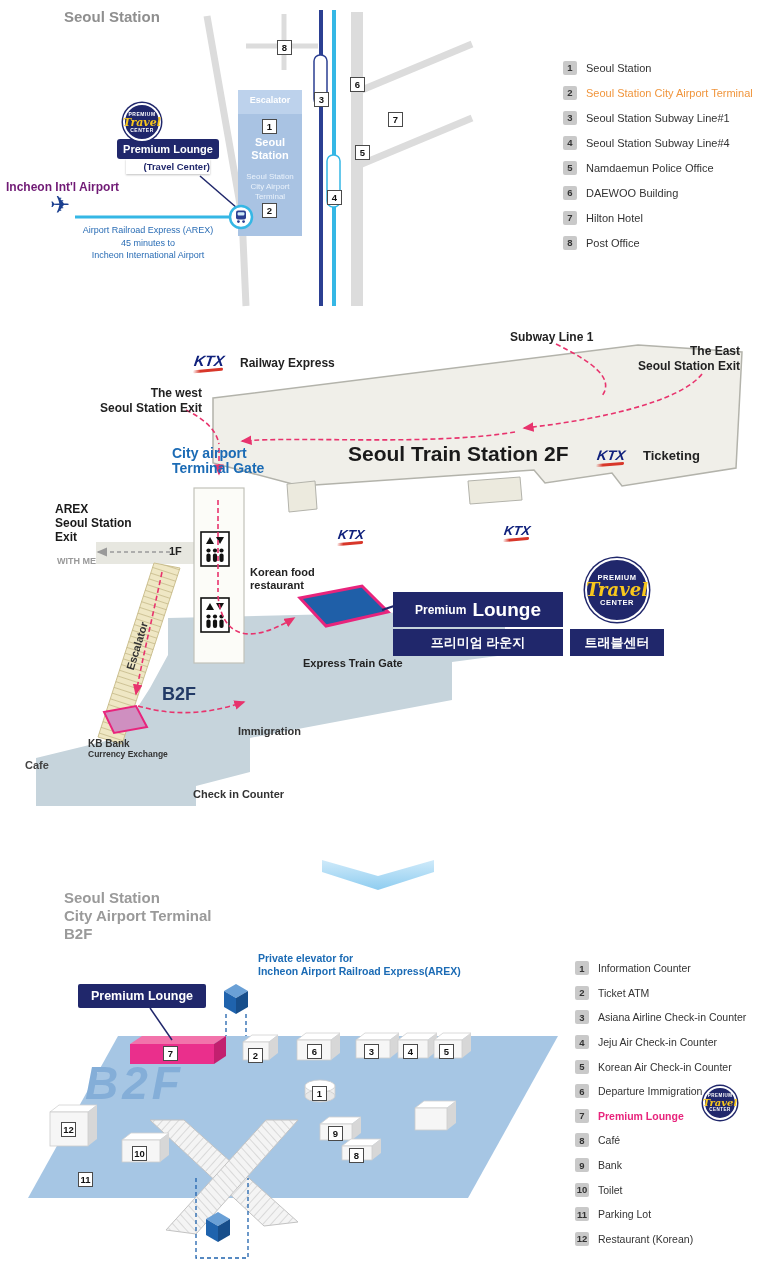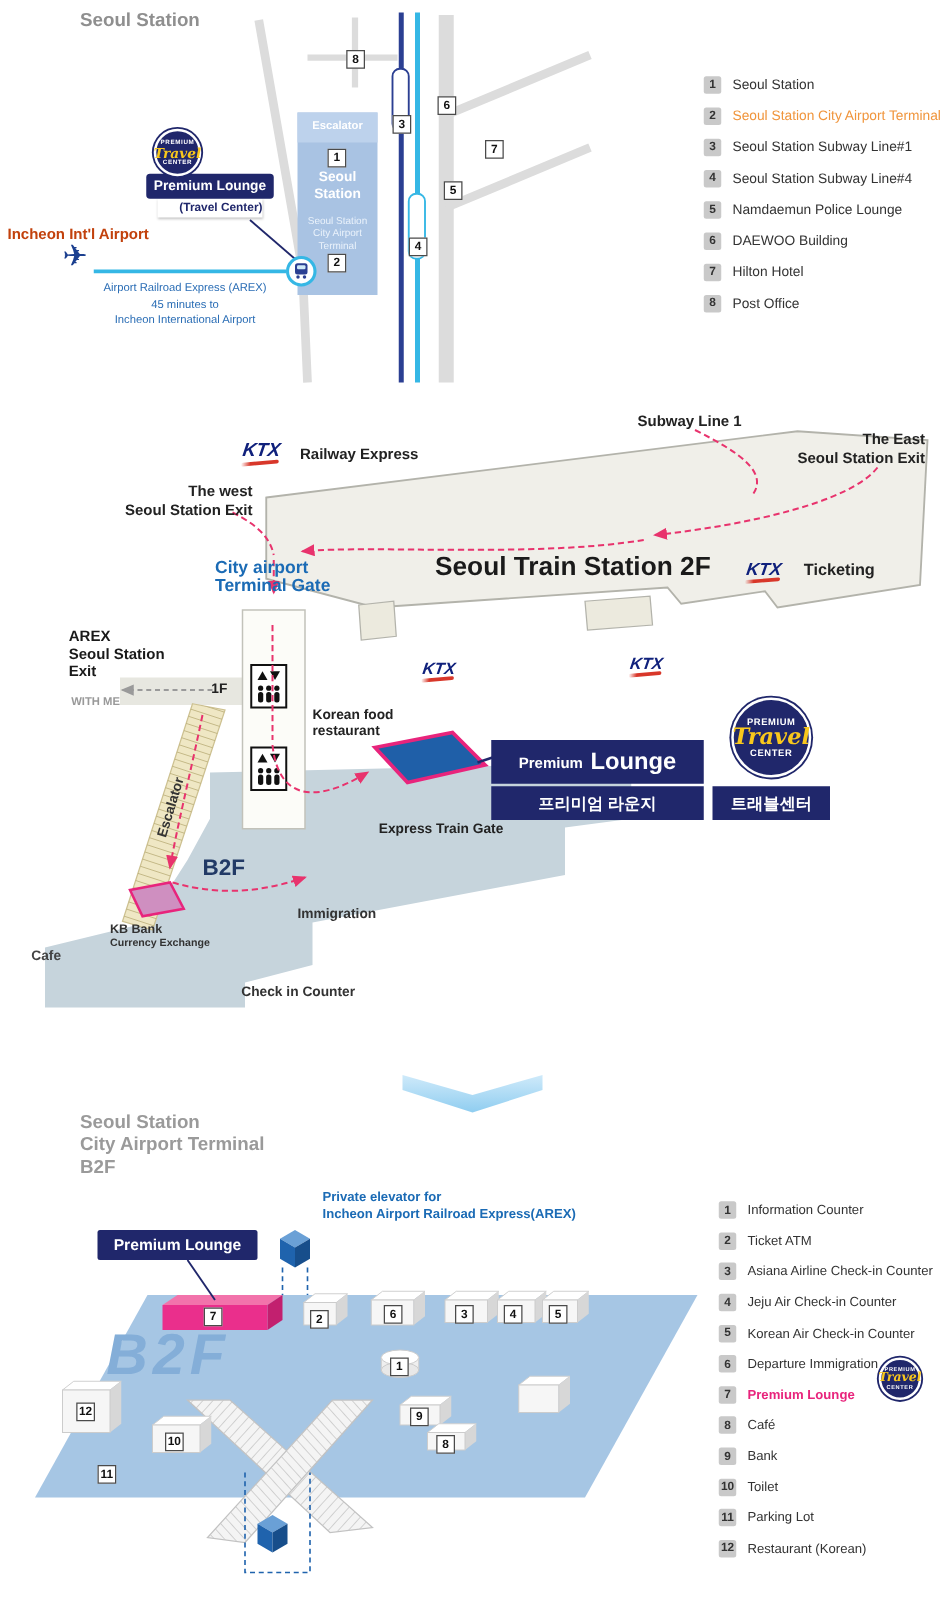--- a/index.html
+++ b/index.html
@@ -227,21 +227,21 @@
 <div class="marker" style="left:277px;top:40px">8</div>
 
 <div class="ptc ptc-sm" style="left:123px;top:103px">
   <span class="p1">PREMIUM</span>
   <span class="p2">Travel</span>
   <span class="p3">CENTER</span>
 </div>
 <div class="navy-box" style="left:117px;top:139px;width:102px;height:20px;border-radius:3px;font-size:11px;font-weight:bold">Premium Lounge</div>
 <div class="txt" style="left:126px;top:159px;width:84px;height:15px;background:#fff;color:#20276b;font-size:9.5px;font-weight:bold;text-align:right;line-height:15px;box-shadow:0 1px 2px rgba(0,0,0,.25)">(Travel Center)</div>
 
-<div class="txt" style="left:6px;top:180px;font-size:12px;font-weight:bold;color:#c2410c">Incheon Int'l Airport</div>
+<div class="txt" style="left:6px;top:180px;font-size:12px;font-weight:bold;color:#701a75">Incheon Int'l Airport</div>
 <div class="txt" style="left:50px;top:191px;font-size:24px;color:#1b3f8f">✈</div>
 <div class="txt" style="left:58px;top:224px;width:180px;text-align:center;font-size:9px;color:#2a6db5;line-height:12.5px">
   <div>Airport Railroad Express (AREX)</div>
   <div>45 minutes to</div>
   <div>Incheon International Airport</div>
 </div>
 
 <div class="legend" style="left:563px;top:55px">
   <div class="legend-row">
         <span class="lbadge">1</span>
@@ -254,21 +254,21 @@
   <div class="legend-row">
         <span class="lbadge">3</span>
         <span class="llabel">Seoul Station Subway Line#1</span>
       </div>
   <div class="legend-row">
         <span class="lbadge">4</span>
         <span class="llabel">Seoul Station Subway Line#4</span>
       </div>
   <div class="legend-row">
         <span class="lbadge">5</span>
-        <span class="llabel">Namdaemun Police Lounge</span>
+        <span class="llabel">Namdaemun Police Office</span>
       </div>
   <div class="legend-row">
         <span class="lbadge">6</span>
         <span class="llabel">DAEWOO Building</span>
       </div>
   <div class="legend-row">
         <span class="lbadge">7</span>
         <span class="llabel">Hilton Hotel</span>
       </div>
   <div class="legend-row">

